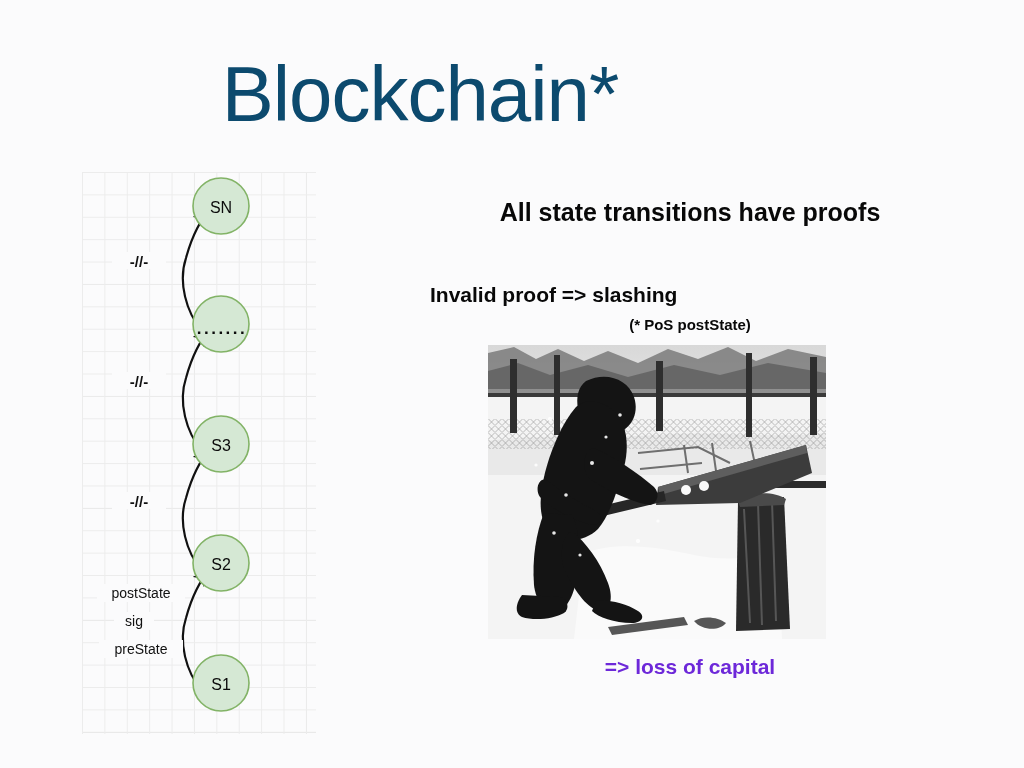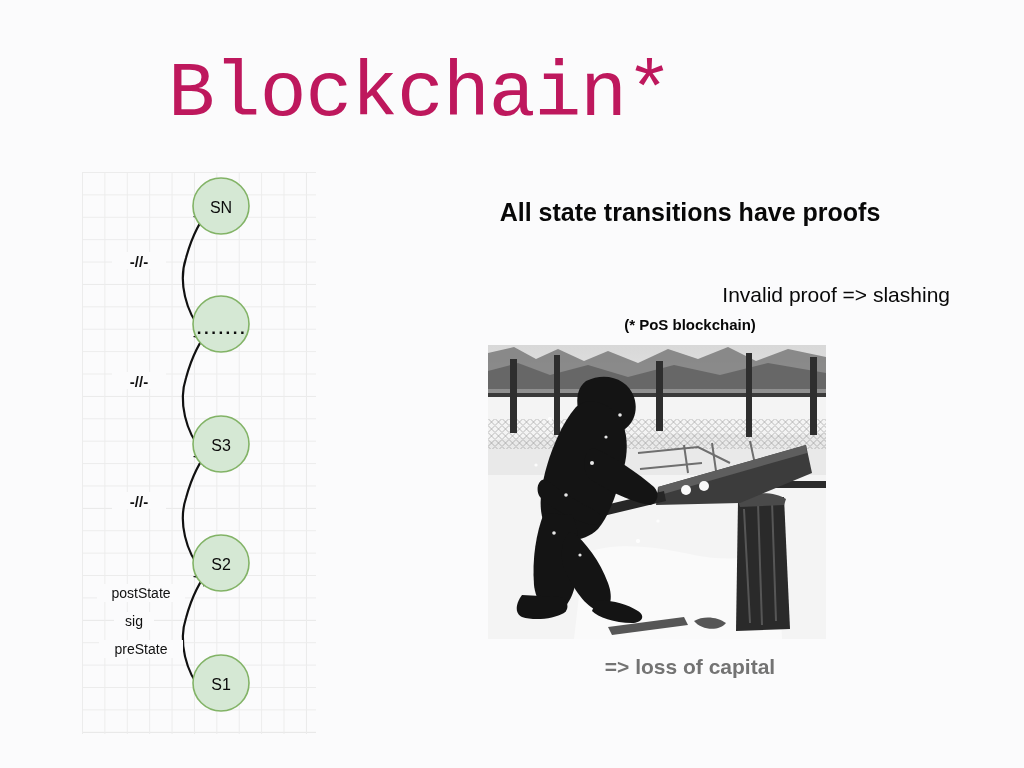--- a/index.html
+++ b/index.html
@@ -18,24 +18,23 @@
   
   #slide-title {
     position: absolute;
     left: 0;
     top: 55px;
     width: 840px;
     text-align: center;
     font-size: 78px;
     font-weight: 400;
     letter-spacing: -1px;
-    color: #be185d;
+    color: #0c4a6e;
     line-height: 1;
     white-space: pre;
-    font-family: Liberation Mono, monospace;
   }
 
   
   #chain-diagram {
     position: absolute;
     left: 82px;
     top: 172px;
     width: 234px;
     height: 562px;
   }
@@ -100,44 +99,44 @@
     text-align: center;
     font-size: 25px;
     font-weight: 700;
     color: #080808;
   }
   #headline-slashing {
     position: absolute;
     left: 430px;
     top: 283px;
     width: 520px;
-    text-align: right;
+    text-align: left;
     font-size: 21px;
-    font-weight: 400;
+    font-weight: 700;
     color: #080808;
   }
   #footnote-pos {
     position: absolute;
     left: 430px;
     top: 316px;
     width: 520px;
     text-align: center;
     font-size: 15px;
     font-weight: 700;
     color: #080808;
   }
   #caption-loss {
     position: absolute;
     left: 430px;
     top: 655px;
     width: 520px;
     text-align: center;
     font-size: 21px;
     font-weight: 700;
-    color: #737373;
+    color: #6d28d9;
   }
 
   
   #photo-slashing {
     position: absolute;
     left: 488px;
     top: 345px;
     width: 338px;
     height: 294px;
     overflow: hidden;
@@ -213,21 +212,21 @@
       <circle cx="139" cy="511" r="28" fill="#d5e8d4" stroke="#82b366" stroke-width="1.6"></circle>
       <text class="node-label" x="139" y="512">S1</text>
     </g>
   </svg>
 </div>
 
 <div id="headline-proofs">All state transitions have proofs</div>
 
 <div id="headline-slashing">Invalid proof =&gt; slashing</div>
 
-<div id="footnote-pos">(* PoS blockchain)</div>
+<div id="footnote-pos">(* PoS postState)</div>
 
 <div id="photo-slashing">
   <svg width="338" height="294" viewBox="0 0 338 294">
     <defs>
       <pattern id="mesh" width="7" height="7" patternUnits="userSpaceOnUse">
         <path d="M0,3.5 L3.5,0 L7,3.5 L3.5,7 Z" fill="none" stroke="#5f5f5f" stroke-width="0.7"></path>
       </pattern>
       <linearGradient id="sky" x1="0" y1="0" x2="0" y2="1">
         <stop offset="0%" stop-color="#d8d8d8"></stop>
         <stop offset="100%" stop-color="#efefef"></stop>

